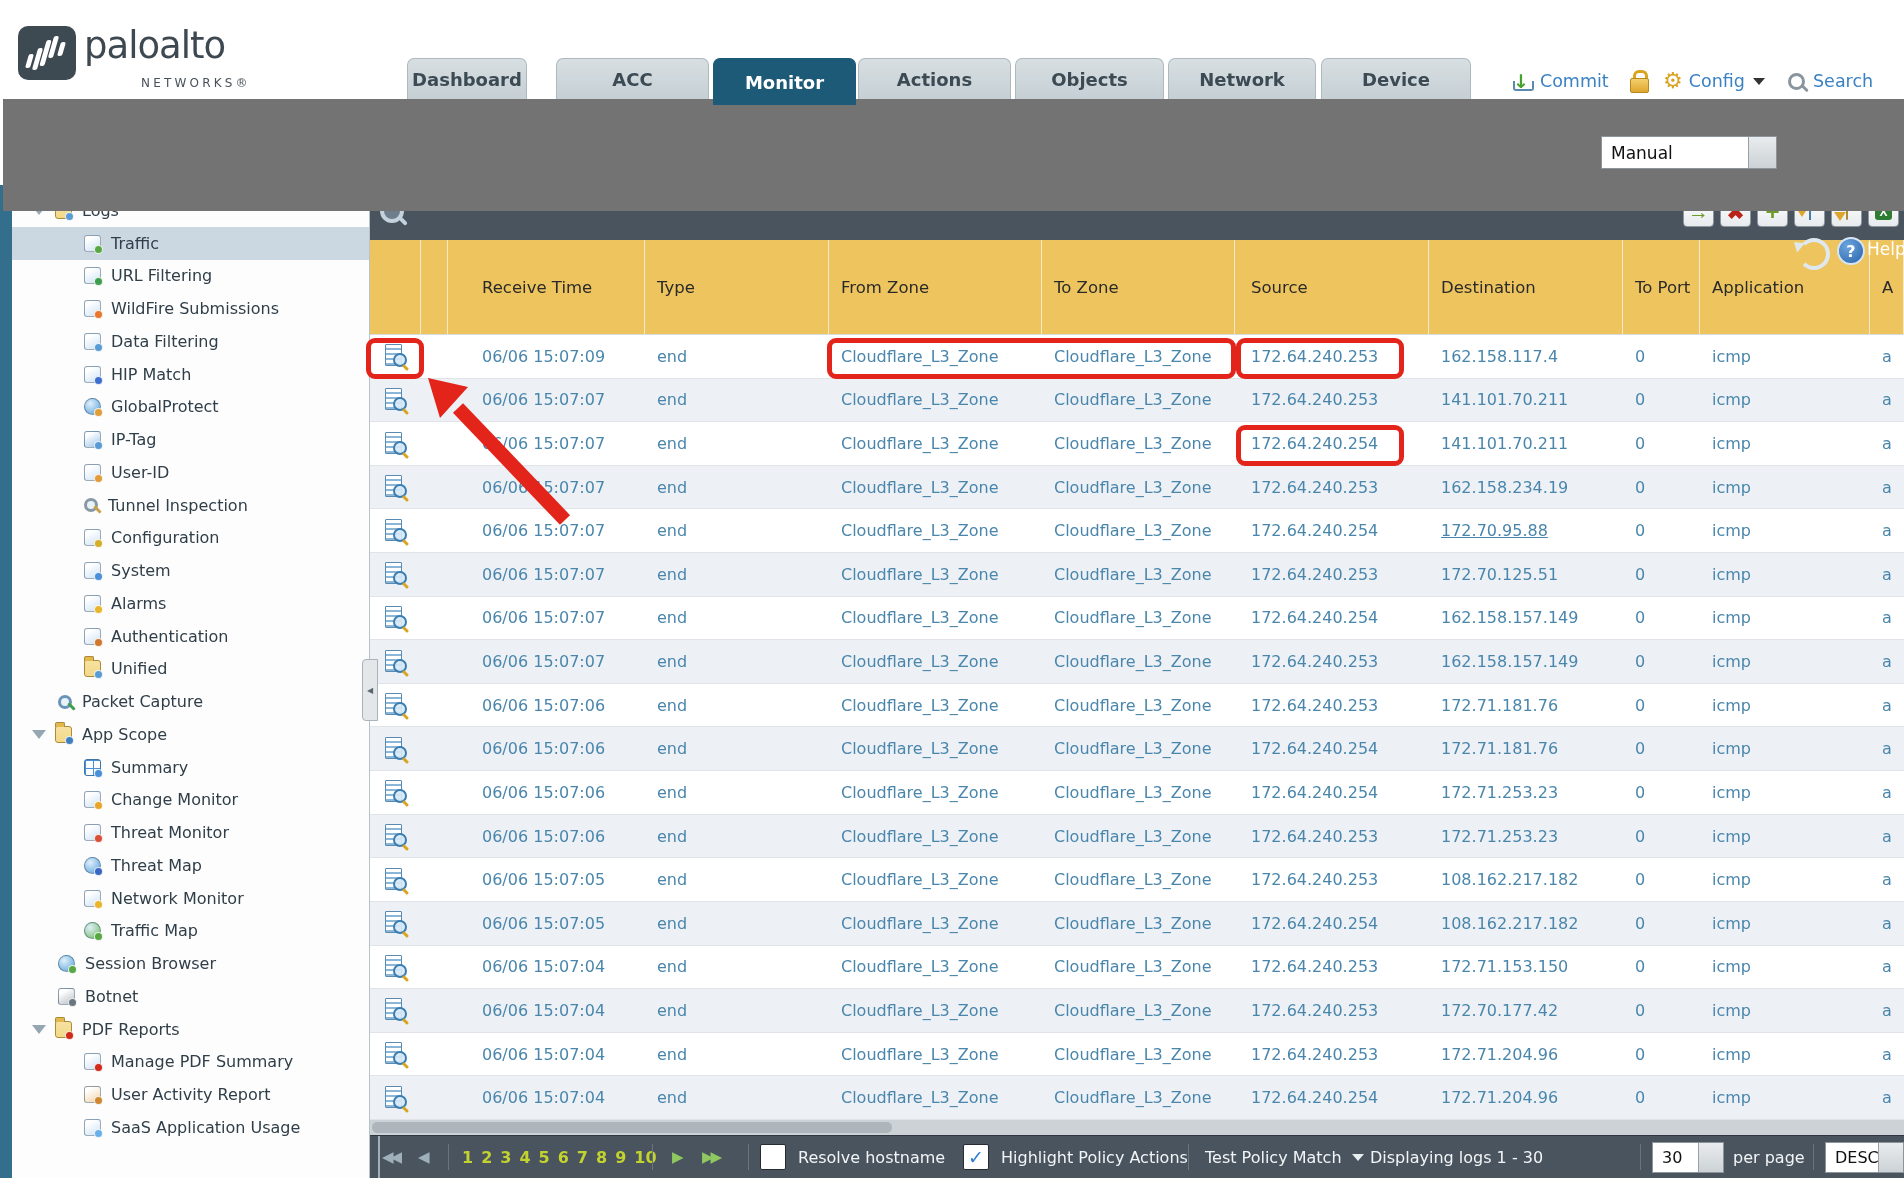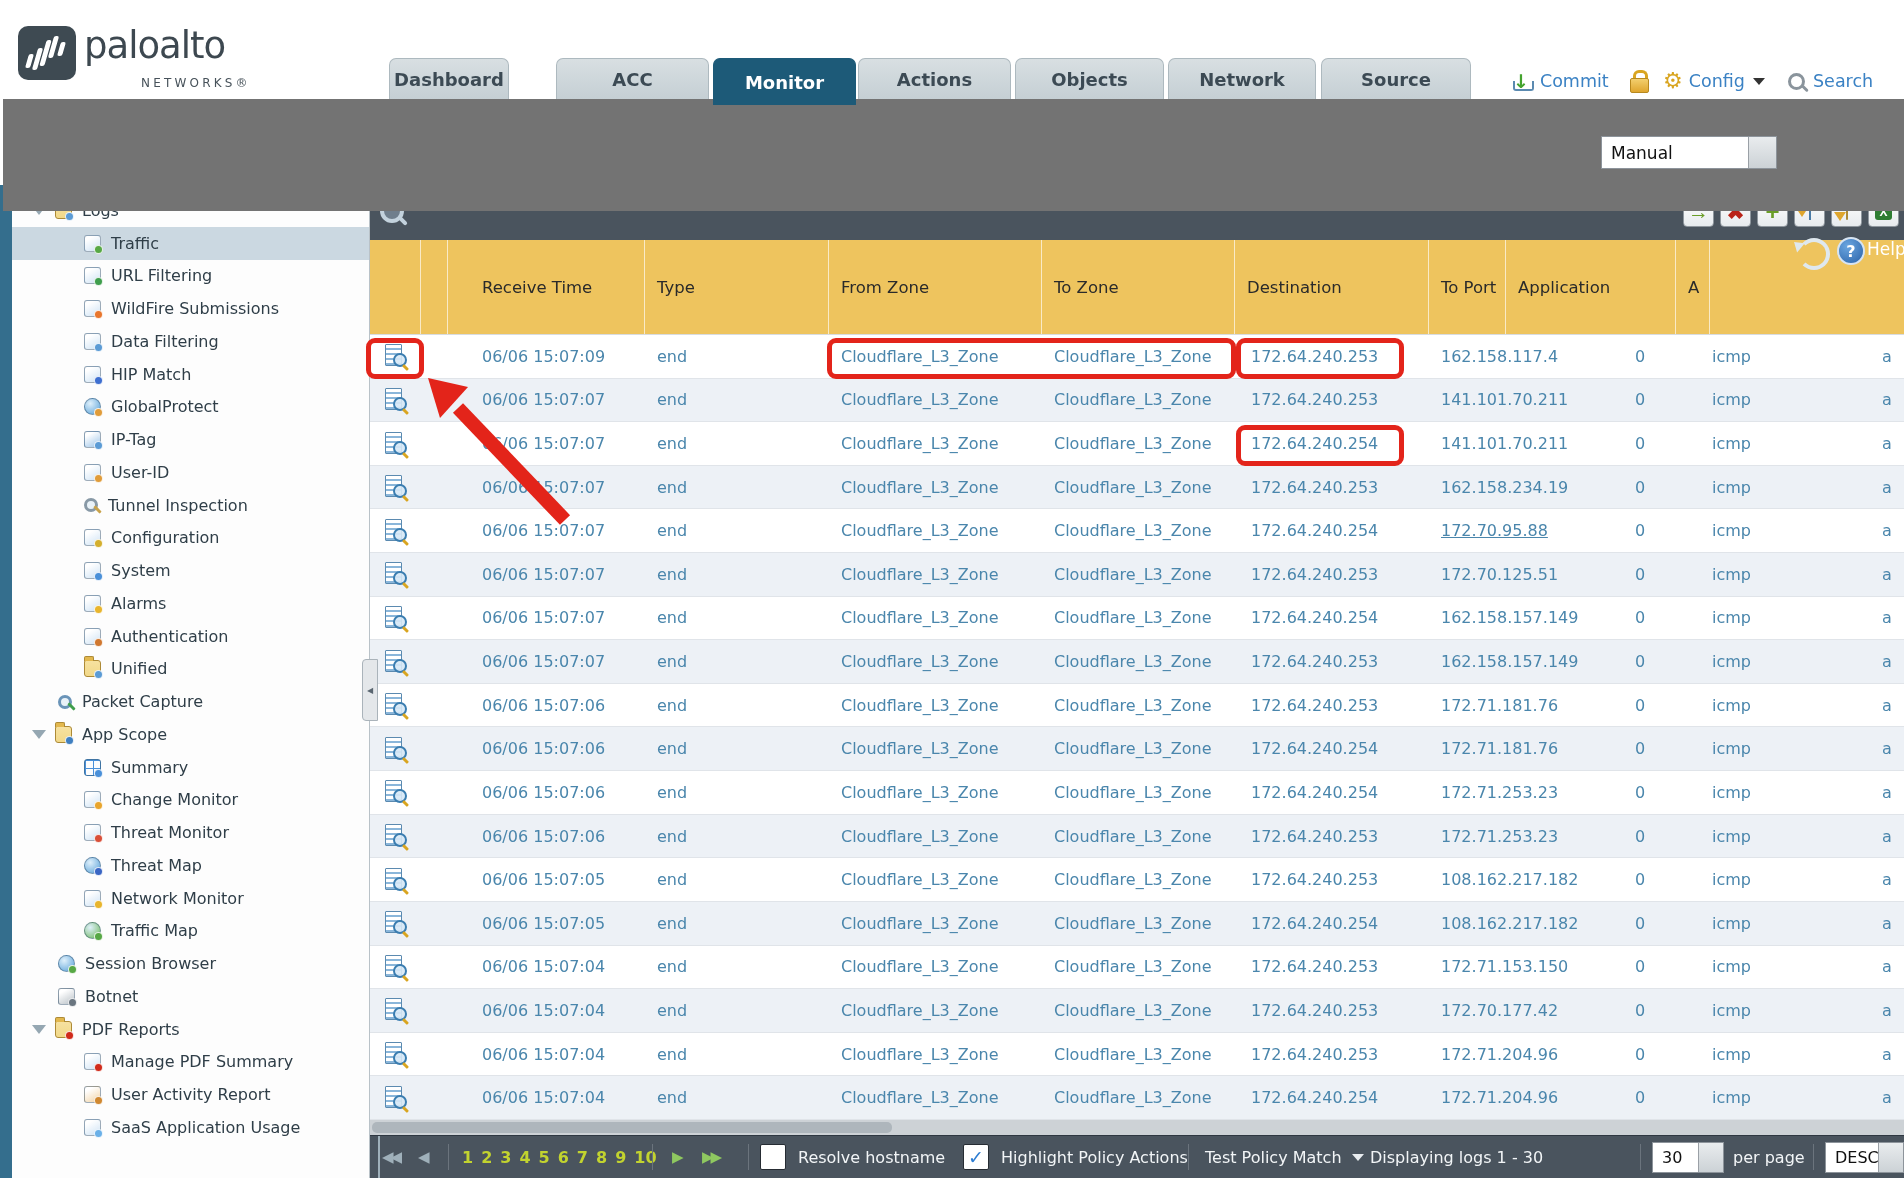--- a/index.html
+++ b/index.html
@@ -101,27 +101,27 @@
   <div class="logobox">
     <span class="lb1"></span>
       <span class="lb2"></span>
       <span class="lb3"></span>
       <span class="lb4"></span>
       <span class="lb5"></span>
   </div>
   <div class="brand">paloalto</div>
   <div class="brandsub">NETWORKS®</div>
   <div id="tabs-row">
-      <div class="tab" style="left: 389px; width: 120px;">Dashboard</div>
+      <div class="tab" style="left: 407px; width: 120px;">Dashboard</div>
       <div class="tab" style="left: 556px; width: 153px;">ACC</div>
       <div class="tab active" style="left: 713px; width: 143px;">Monitor</div>
       <div class="tab" style="left: 858px; width: 153px;">Actions</div>
       <div class="tab" style="left: 1015px; width: 149px;">Objects</div>
       <div class="tab" style="left: 1168px; width: 148px;">Network</div>
-      <div class="tab" style="left: 1321px; width: 150px;">Source</div>
+      <div class="tab" style="left: 1321px; width: 150px;">Device</div>
     </div>
 
   <div class="actlink" style="left:1513px">
     <span class="commit-arrow">↓</span>
       <span class="tray"></span>
     <span style="margin-left:6px">Commit</span>
   </div>
   <div class="lockshackle"></div>
   <div class="lockbody"></div>
   <div class="actlink" style="left:1663px">
@@ -360,20 +360,21 @@
           </span>
         </button></span>
   </div>
   <div class="thead" id="thead">
       <div class="hcell" style="width: 51px; padding: 0px;"></div>
       <div class="hcell" style="width: 27px; padding: 0px;"></div>
       <div class="hcell" style="width: 197px; padding-left: 34px;">Receive Time</div>
       <div class="hcell" style="width: 184px;">Type</div>
       <div class="hcell" style="width: 213px;">From Zone</div>
       <div class="hcell" style="width: 193px;">To Zone</div>
+      <div class="hcell" style="width: 194px; padding-left: 16px;">Source</div>
       <div class="hcell" style="width: 194px;">Destination</div>
       <div class="hcell" style="width: 77px;">To Port</div>
       <div class="hcell" style="width: 170px;">Application</div>
       <div class="hcell" style="width: 34px;">A</div>
     </div>
   <div class="tbody" id="tbody">
       <div class="trow">
         <div class="tcell" style="width: 51px; justify-content: center; padding: 0px;">
           <span class="dicon">
             <span class="dpage"></span>

